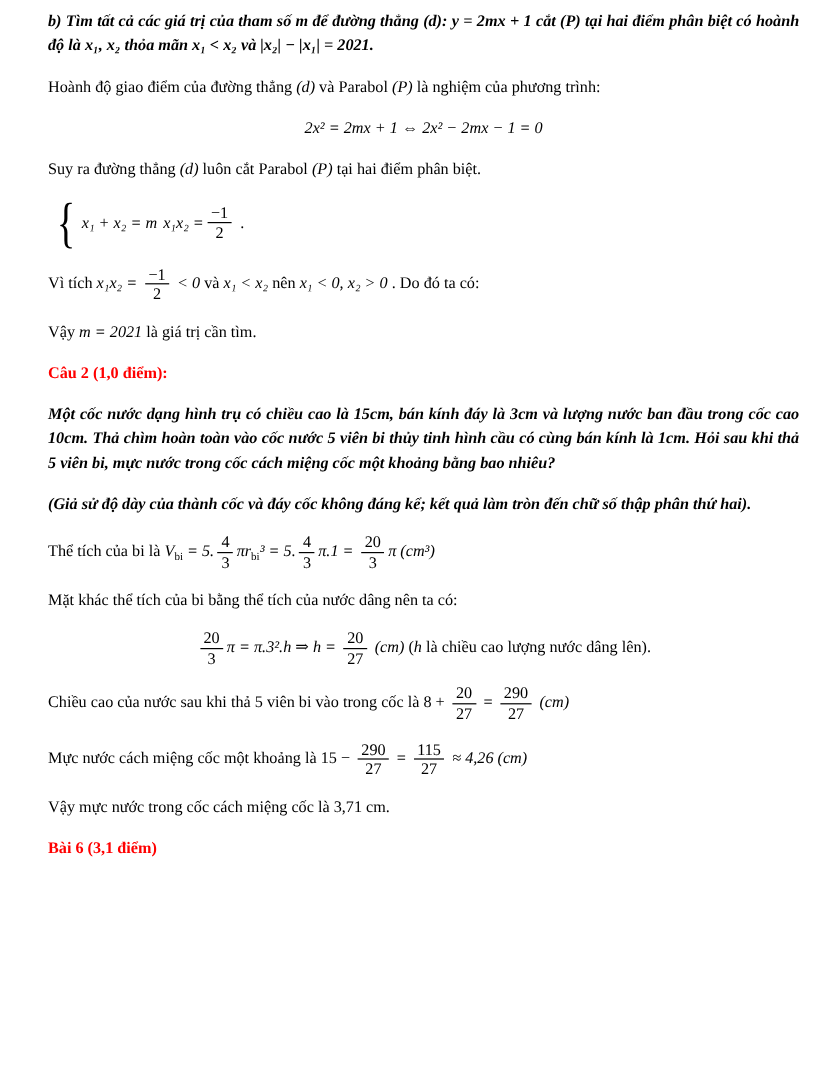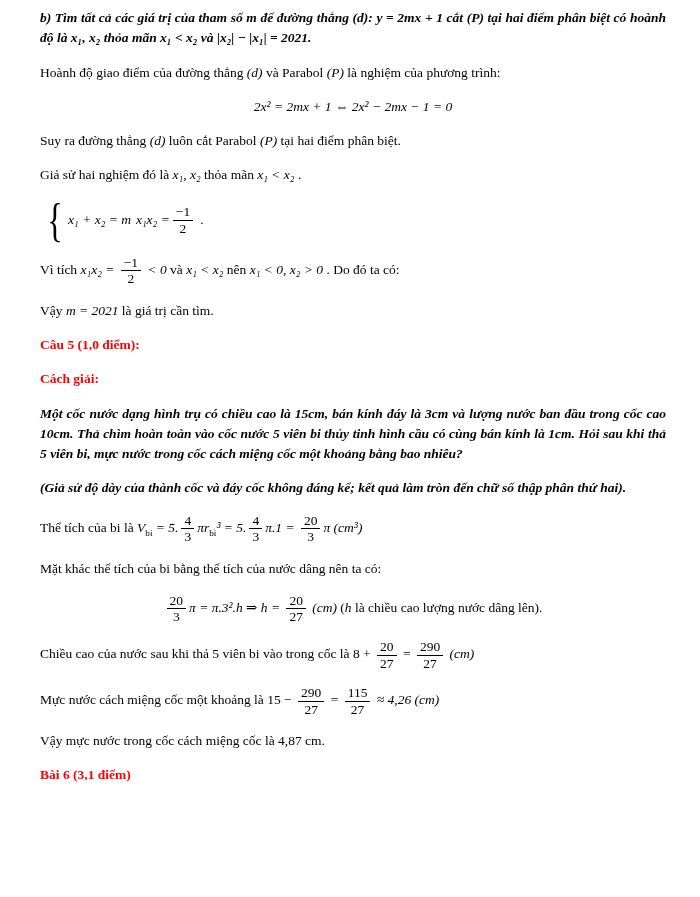--- a/index.html
+++ b/index.html
@@ -58,23 +58,20 @@
     <span>Hoành độ giao điểm của đường thẳng </span><span class="m">(d)</span><span> và Parabol </span><span class="m">(P)</span><span> là nghiệm của phương trình:</span>
   </p>
 
   <p class="para eq m">2x² = 2mx + 1 ⇔ 2x² − 2mx − 1 = 0</p>
 
 
   <p class="para">
     <span>Suy ra đường thẳng </span><span class="m">(d)</span><span> luôn cắt Parabol </span><span class="m">(P)</span><span> tại hai điểm phân biệt.</span>
   </p>
 
-  <p class="para">
-    <span>Giả sử hai nghiệm đó là </span><span class="m">x₁, x₂</span><span> thỏa mãn </span><span class="m">x₁ &lt; x₂</span><span> .</span>
-  </p>
 
   <div class="para viet-line">
     <span class="sys">
       <span class="brace">{</span>
       <span class="sys-rows">
         <span class="m">x₁ + x₂ = m</span>
         <span>
             <span class="m">x₁x₂ = </span>
             <span class="frac">
               <span class="num">−1</span>
@@ -88,23 +85,22 @@
 
   <p class="para tall">
     <span>Vì tích </span><span class="m">x₁x₂ = </span><span class="frac"><span class="num">−1</span><span class="den">2</span></span><span class="m"> &lt; 0</span><span> và </span><span class="m">x₁ &lt; x₂</span><span> nên </span><span class="m">x₁ &lt; 0, x₂ &gt; 0</span><span> . Do đó ta có:</span>
   </p>
 
 
   <p class="para">
     <span>Vậy </span><span class="m">m = 2021</span><span> là giá trị cần tìm.</span>
   </p>
 
-  <p class="para red">Câu 5 (1,0 điểm):</p>
+  <p class="para red">Câu 2 (1,0 điểm):</p>
 
-  <p class="para red">Cách giải:</p>
 
   <p class="para bi">Một cốc nước dạng hình trụ có chiều cao là 15cm, bán kính đáy là 3cm và lượng nước ban đầu trong cốc cao 10cm. Thả chìm hoàn toàn vào cốc nước 5 viên bi thủy tinh hình cầu có cùng bán kính là 1cm. Hỏi sau khi thả 5 viên bi, mực nước trong cốc cách miệng cốc một khoảng bằng bao nhiêu?</p>
 
   <p class="para bi">(Giả sử độ dày của thành cốc và đáy cốc không đáng kể; kết quả làm tròn đến chữ số thập phân thứ hai).</p>
 
   <p class="para tall">
     <span>Thể tích của bi là </span><span class="m">V</span><sub class="vsub">bi</sub><span class="m"> = 5.</span><span class="frac"><span class="num">4</span><span class="den">3</span></span><span class="m">πr</span><sub class="vsub">bi</sub><span class="m">³ = 5.</span><span class="frac"><span class="num">4</span><span class="den">3</span></span><span class="m">π.1 = </span><span class="frac"><span class="num">20</span><span class="den">3</span></span><span class="m">π (cm³)</span>
   </p>
 
   <p class="para">Mặt khác  thể tích của bi bằng thể tích của nước dâng nên ta có:</p>
@@ -114,17 +110,17 @@
   </p>
 
   <p class="para tall">
     <span>Chiều cao của nước sau khi thả 5 viên bi vào trong cốc là </span><span>8 + </span><span class="frac"><span class="num">20</span><span class="den">27</span></span><span> = </span><span class="frac"><span class="num">290</span><span class="den">27</span></span><span class="m"> (cm)</span>
   </p>
 
   <p class="para tall">
     <span>Mực nước cách miệng cốc một khoảng là </span><span>15 − </span><span class="frac"><span class="num">290</span><span class="den">27</span></span><span> = </span><span class="frac"><span class="num">115</span><span class="den">27</span></span><span class="m"> ≈ 4,26 (cm)</span>
   </p>
 
-  <p class="para">Vậy mực nước trong cốc cách miệng cốc là 4,87 cm.</p>
+  <p class="para">Vậy mực nước trong cốc cách miệng cốc là 3,71 cm.</p>
 
   <p class="para red">Bài 6 (3,1 điểm)</p>
 
 </div>
 
 </body></html>

